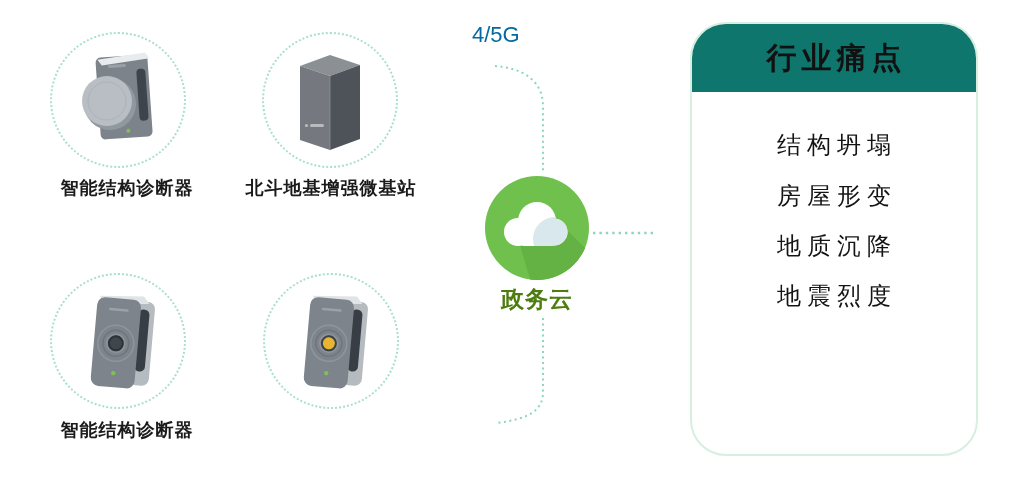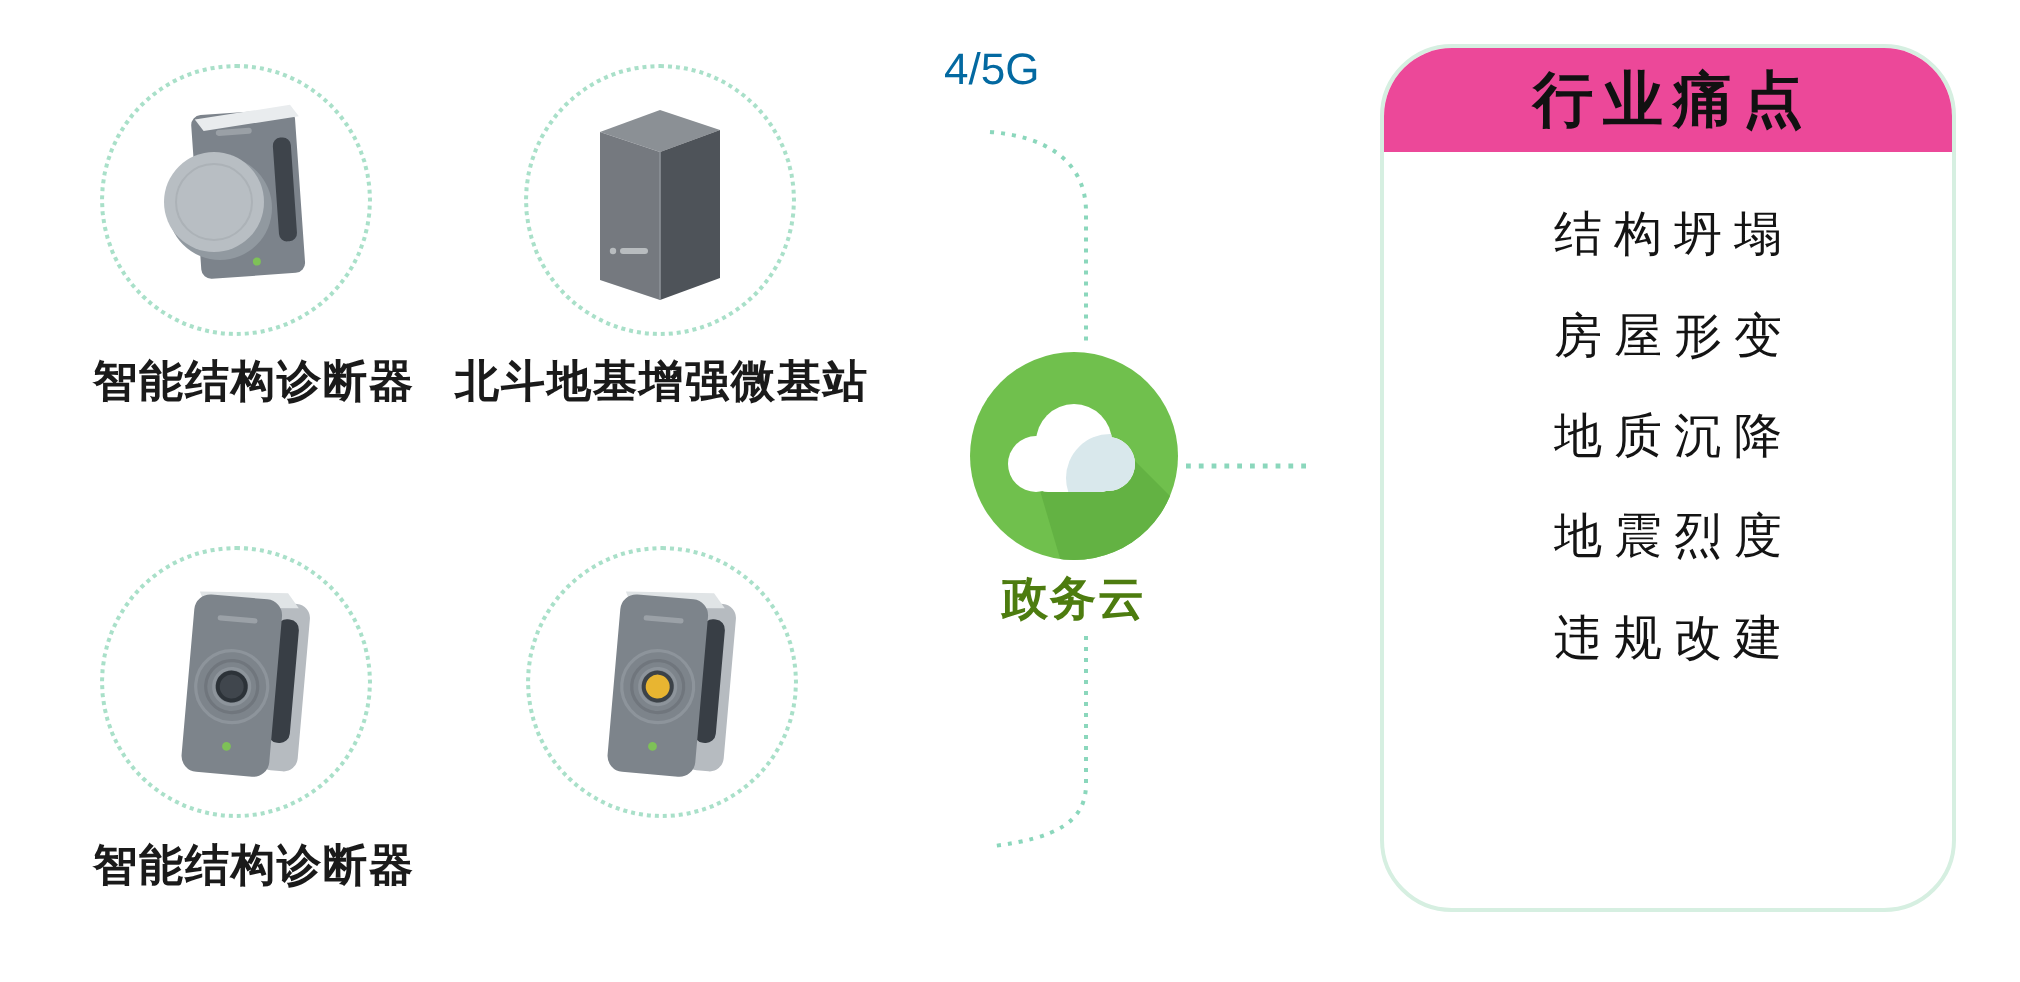--- a/index.html
+++ b/index.html
@@ -7,43 +7,43 @@
     position:relative;width:1010px;height:491px;background:#ffffff;overflow:hidden;
     font-family:"Liberation Sans","DejaVu Sans",sans-serif;color:#1a1a1a;
   }
   
   .device-circle{
     position:absolute;width:136px;height:136px;border-radius:50%;
     border:2px dotted #a9e0c9;box-sizing:border-box;background:#ffffff;
   }
   .device-label{
     position:absolute;width:220px;text-align:center;
-    font-size:22px;font-weight:700;letter-spacing:1px;color:#1a1a1a;white-space:nowrap;
+    font-size:18px;font-weight:700;letter-spacing:1px;color:#1a1a1a;white-space:nowrap;
   }
   .net-label{
     position:absolute;left:472px;top:22px;font-size:22px;font-weight:400;color:#0369a1;
   }
   .cloud-label{
     position:absolute;left:477px;top:284px;width:120px;text-align:center;
     font-size:23px;font-weight:700;color:#4d7c0f;letter-spacing:1px;
   }
   
   .panel{
     position:absolute;left:690px;top:22px;width:288px;height:434px;
     background:#ffffff;border:2px solid #d6efe1;border-radius:36px;
     box-sizing:border-box;overflow:hidden;
   }
   .panel-header{
-    height:52px;background:#ec4899;display:flex;align-items:center;justify-content:center;
+    height:68px;background:#0f766e;display:flex;align-items:center;justify-content:center;
   }
   .panel-title{
     font-size:30px;font-weight:700;letter-spacing:5px;text-indent:5px;color:#111;
   }
   .panel-items{
-    list-style:none;margin:0;padding:16px 0 0 0;
+    list-style:none;margin:0;padding:28px 0 0 0;
   }
   .panel-item{
     height:50.4px;display:flex;align-items:center;justify-content:center;
     font-size:24px;font-weight:500;letter-spacing:6px;text-indent:6px;color:#141414;
   }
   .connector-svg{position:absolute;left:0;top:0;pointer-events:none;}
   .device-svg{position:absolute;}
 </style>
 </head>
 <body>
@@ -147,17 +147,16 @@
 
   <aside class="panel">
     <div class="panel-header">
       <div class="panel-title">行业痛点</div>
     </div>
     <ul class="panel-items">
       <li class="panel-item">结构坍塌</li>
       <li class="panel-item">房屋形变</li>
       <li class="panel-item">地质沉降</li>
       <li class="panel-item">地震烈度</li>
-      <li class="panel-item">违规改建</li>
     </ul>
   </aside>
 
 </div>
 
 </body></html>

